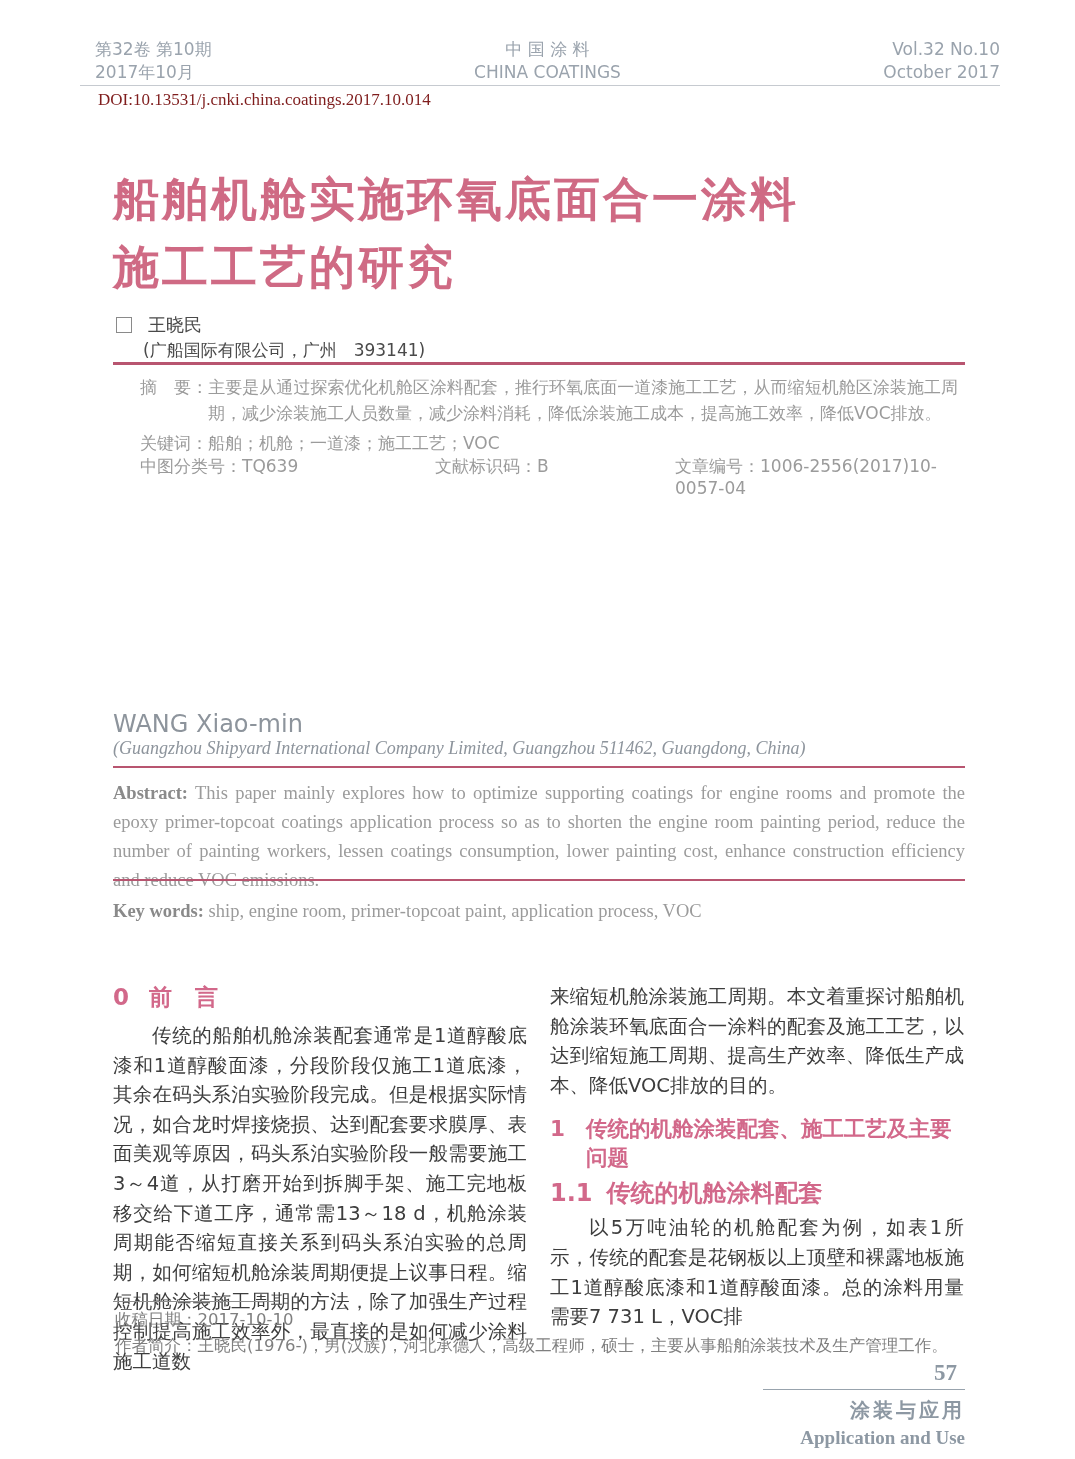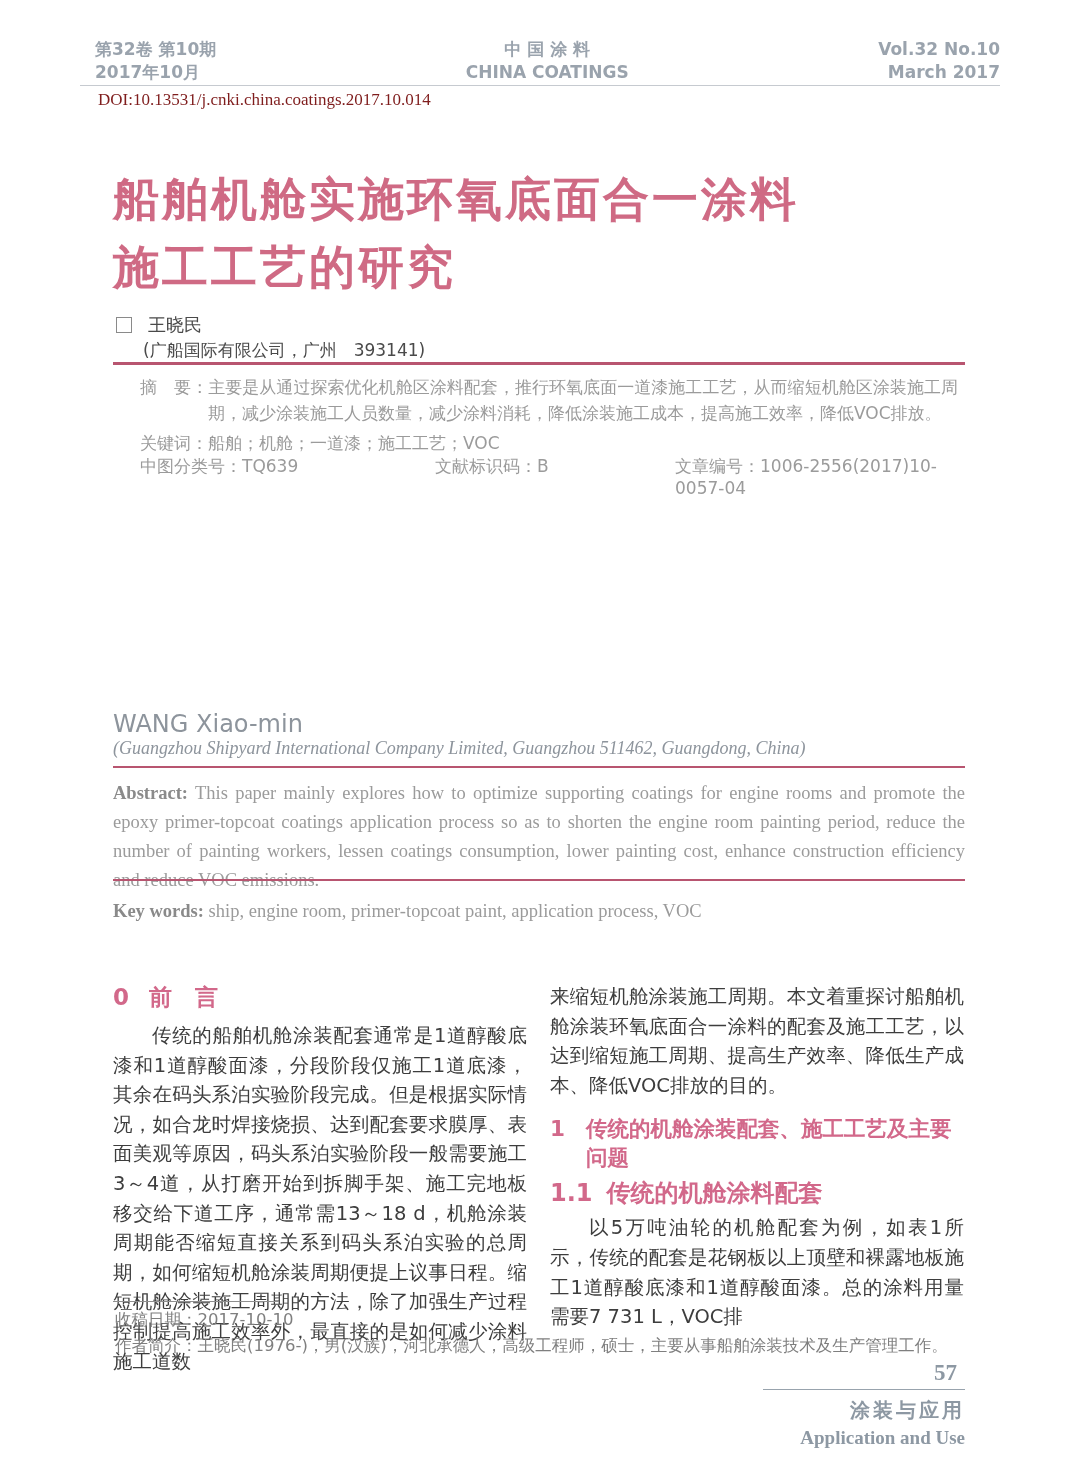--- a/index.html
+++ b/index.html
@@ -8,21 +8,21 @@
     width:1075px;height:1459px;
     background:#ffffff;
     margin:0 auto;
     overflow:hidden;
     font-family:"DejaVu Sans","Liberation Sans",sans-serif;
     color:var(--body_text,#3d3d3d);
   }
   
   .jheader{position:absolute;left:95px;right:75px;top:38px;display:flex;justify-content:space-between;
     color:var(--header_gray,#9aa3ad);font-size:17px;line-height:23px;}
-  .jheader .hcol{white-space:nowrap;font-weight:bold;}
+  .jheader .hcol{white-space:nowrap;}
   .jheader .hcenter{text-align:center;}
   .jheader .hright{text-align:right;}
   .header-rule{position:absolute;left:80px;right:75px;top:85px;border-top:1.5px solid #c6cad0;}
   .doi{position:absolute;left:98px;top:90px;font-family:"Liberation Serif","DejaVu Serif",serif;
     font-size:17px;color:#7f1d1d;}
   
   .cn-title{position:absolute;left:113px;top:165px;width:852px;
     font-size:46px;font-weight:700;line-height:68px;letter-spacing:3px;
     color:var(--accent_title,#cf6a84);}
   .author-row{position:absolute;left:116px;top:313px;display:flex;align-items:center;
@@ -88,21 +88,21 @@
     <div class="hcol hleft">
       <div>第32卷 第10期</div>
       <div>2017年10月</div>
     </div>
     <div class="hcol hcenter">
       <div>中 国 涂 料</div>
       <div>CHINA COATINGS</div>
     </div>
     <div class="hcol hright">
       <div>Vol.32 No.10</div>
-      <div>March 2017</div>
+      <div>October 2017</div>
     </div>
   </div>
   <div class="header-rule"></div>
   <div class="doi">DOI:10.13531/j.cnki.china.coatings.2017.10.014</div>
 
   <h1 class="cn-title" style="margin:0;">
     <div>船舶机舱实施环氧底面合一涂料</div>
     <div>施工工艺的研究</div>
   </h1>
 

